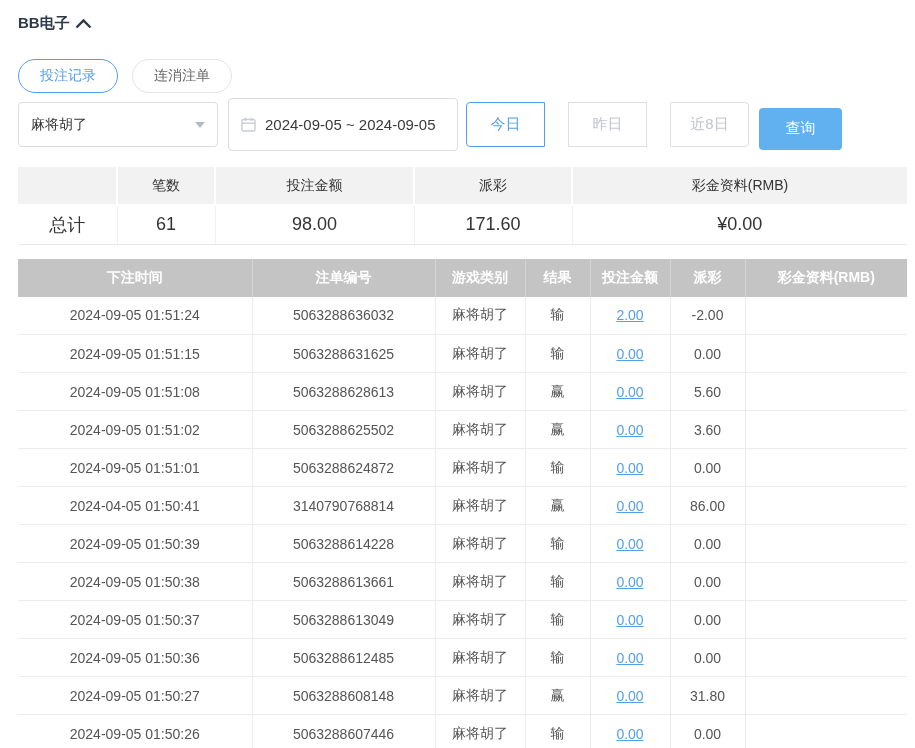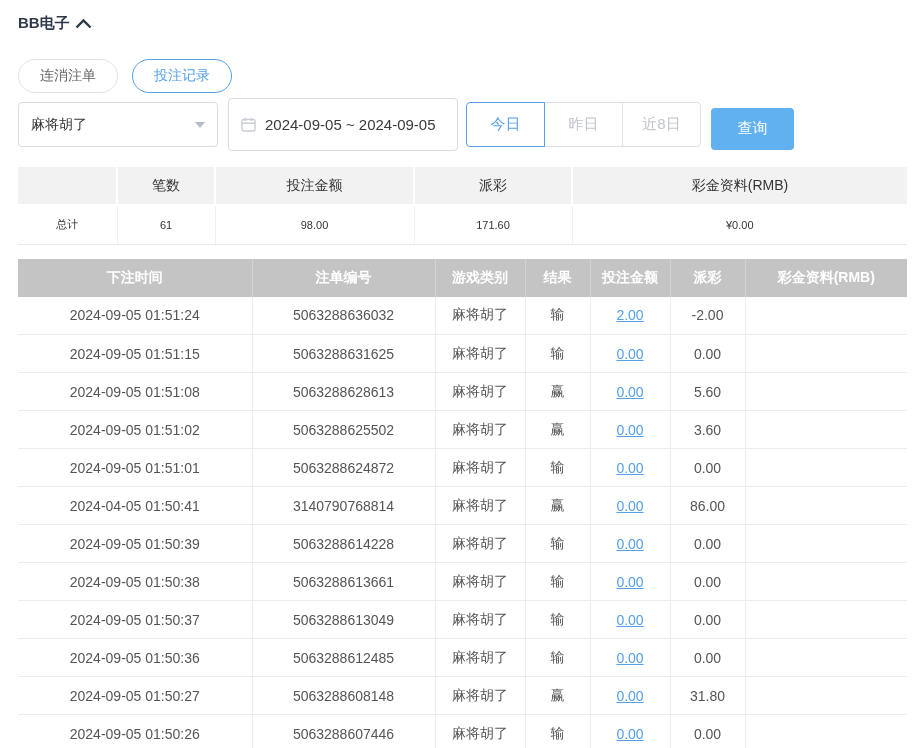--- a/index.html
+++ b/index.html
@@ -58,21 +58,21 @@
     border-top: 6px solid #b6bcc4;
   }
   .date-box {
     width: 230px; height: 53px; margin-left: 10px;
     border: 1px solid #dcdcdc; border-radius: 4px;
     display: flex; align-items: center;
     padding: 0 12px; font-size: 15px; color: #3a3a3a;
     background: #fff; cursor: pointer;
   }
   .date-box .cal { margin-right: 9px; line-height: 0; }
-  .btn-group { display: flex; margin-left: 8px; height: 45px; }
+  .btn-group { display: flex; margin-left: 8px; height: 45px; gap: 24px; }
   .qbtn {
     width: 79px; height: 45px;
     background: #fff;
     border: 1px solid #dcdfe6;
     color: #c0c4cc;
     font-size: 15px;
     cursor: pointer;
     margin-left: -1px;
     position: relative;
   }
@@ -99,21 +99,21 @@
     color: #333;
     border-left: 2px solid #fff;
     border-bottom: 2px solid #fff;
     text-align: center;
   }
   .summary-table th:first-child { border-left: none; }
   .summary-table td {
     height: 39px;
     text-align: center;
     color: #333;
-    font-size: 11px;
+    font-size: 18px;
     border-bottom: 1px solid #e9e9e9;
     border-left: 1px solid #f0f0f0;
     background: #fff;
   }
   .summary-table td:first-child { border-left: none; }
 
   
   .records-table { margin-top: 14px; width: 889px; font-size: 14px; }
   .records-table th {
     background: #c4c4c4;
@@ -146,22 +146,22 @@
     <div class="collapse-btn">
       <span>
         <svg width="19" height="13" viewBox="0 0 19 13">
             <polyline points="2.5,10.5 9.5,3.5 16.5,10.5" fill="none" stroke="#2e3949" stroke-width="2.4"></polyline>
           </svg>
       </span>
     </div>
   </div>
 
   <div class="tabs">
+    <div class="tab-pill active">投注记录</div>
     <div class="tab-pill">连消注单</div>
-    <div class="tab-pill active">投注记录</div>
   </div>
 
   <div class="filter-row">
     <div class="select-box">
       <span>麻将胡了</span>
       <span class="caret-down"></span>
     </div>
     <div class="date-box">
       <span class="cal">
         <svg width="15" height="15" viewBox="0 0 15 15">

